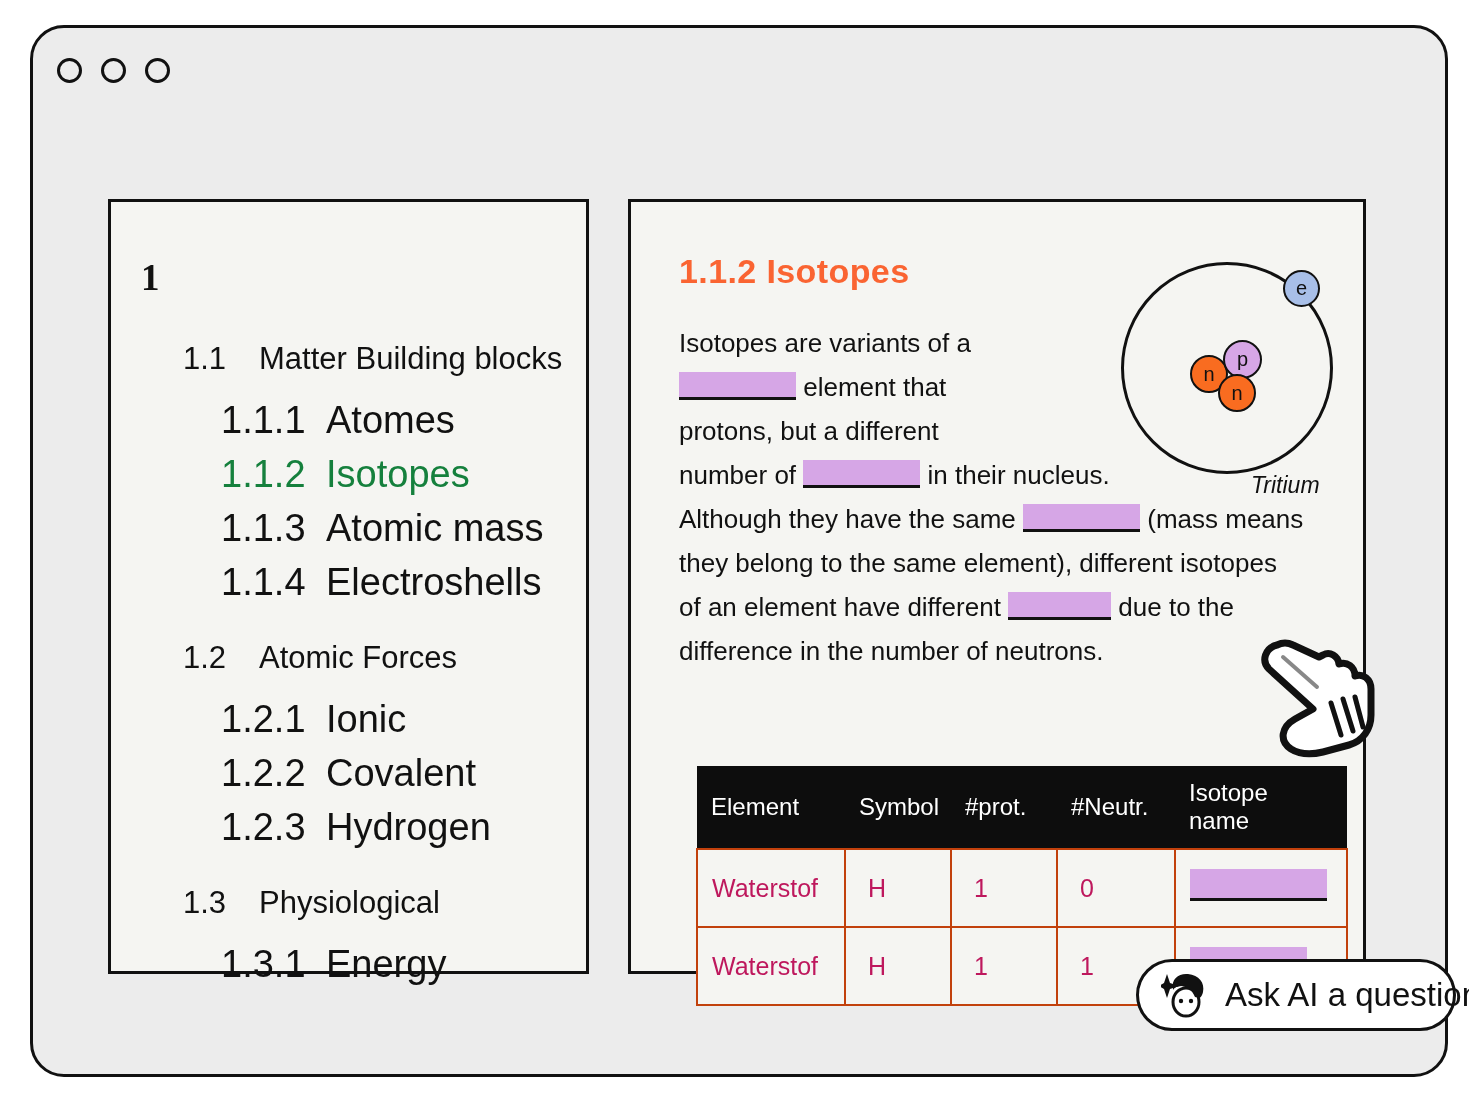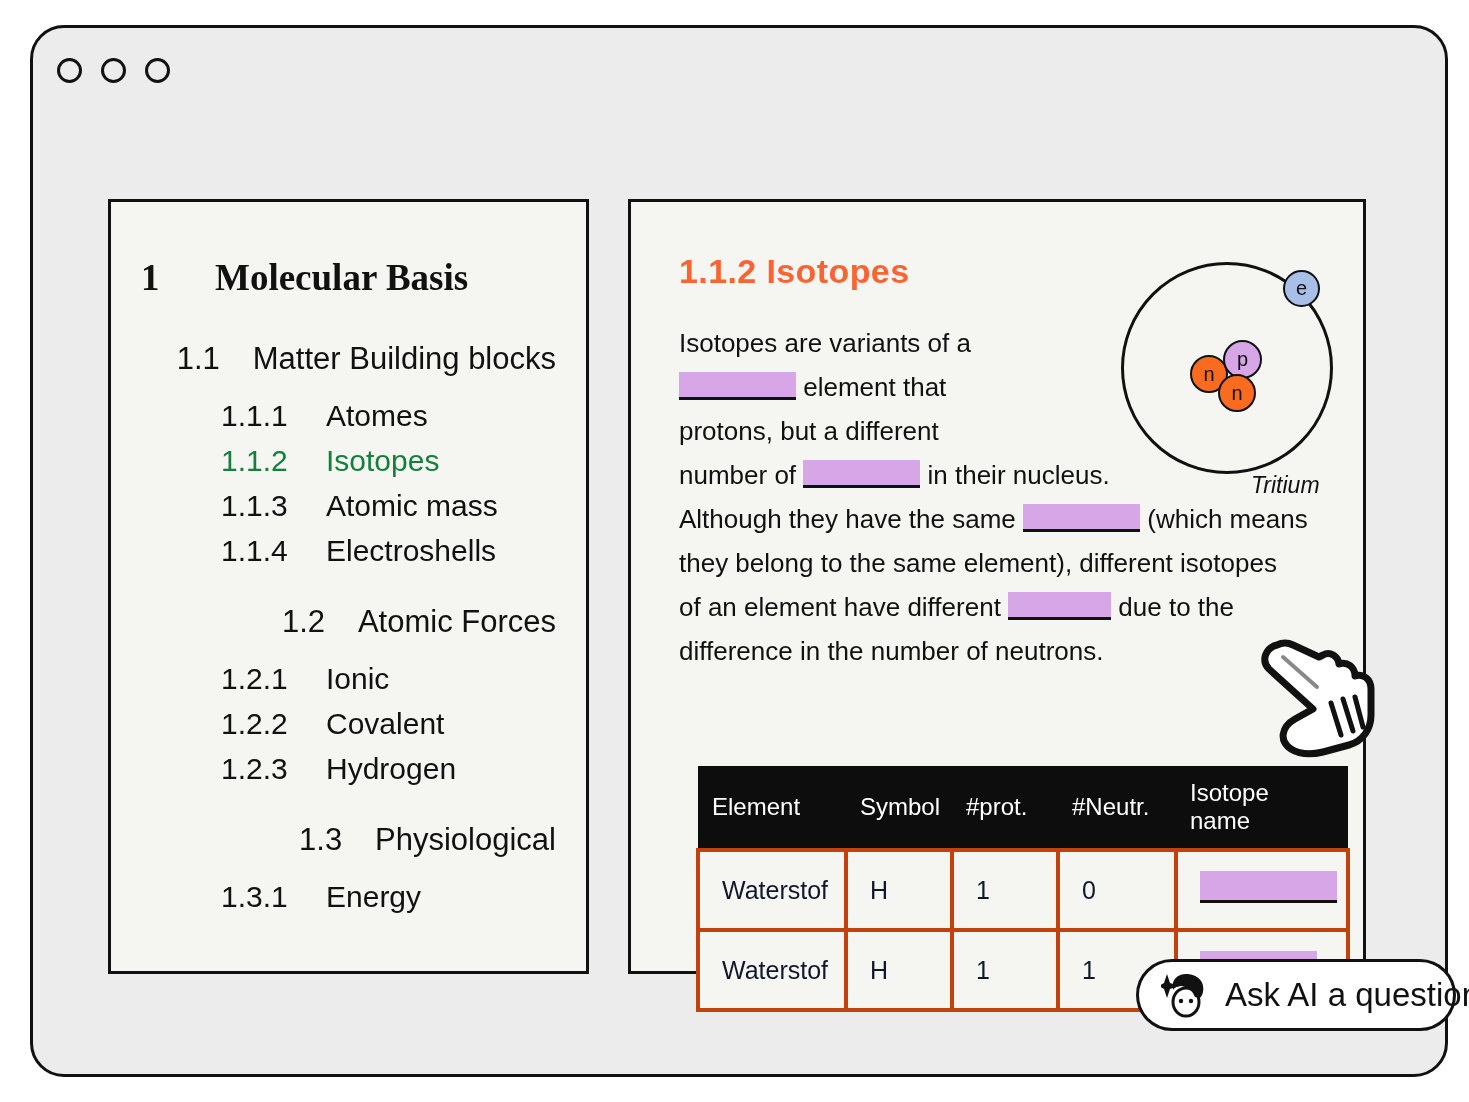--- a/index.html
+++ b/index.html
@@ -90,26 +90,25 @@
   }
   .toc-h1 .num { width: 74px; }
 
   .toc-h2 {
     font-size: 31px;
     color: #111111;
     display: flex;
     margin-left: 42px;
     margin-bottom: 22px;
     white-space: nowrap;
-    justify-content: flex-end;
   }
   .toc-h2 .num { width: 76px; flex: none; }
 
   .toc-h3 {
-    font-size: 30px;
+    font-size: 38px;
     color: #111111;
     display: flex;
     margin-left: 80px;
     margin-bottom: 11px;
     white-space: nowrap;
   }
   .toc-h3 .num { width: 105px; flex: none; }
 
   .toc-h3.active, .toc-h3.active .num { color: #15803d; }
 
@@ -207,24 +206,24 @@
   .iso-table th {
     background: #0d0d0d;
     color: #ffffff;
     font-weight: normal;
     font-size: 24px;
     text-align: left;
     padding: 13px 14px;
     border: none;
   }
   .iso-table td {
-    border: 4px solid #c2410c;
+    border: 2px solid #c2410c;
     font-size: 25px;
-    color: #0f172a;
-    padding: 19px 22px;
+    color: #be185d;
+    padding: 19px 14px;
     background: #f5f5f2;
     text-align: left;
     height: 68px;
   }
   .iso-table td.c-sym,
   .iso-table td.c-prot,
   .iso-table td.c-neut { text-align: left; padding-left: 22px; }
 
   .cell-blank {
     display: inline-block;
@@ -283,21 +282,20 @@
         <div class="dot"></div>
         <div class="dot"></div>
       </div>
     </div>
 
     <div class="panel" id="toc-panel">
       <div class="toc-inner">
 
         <div class="toc-h1">
           <span class="num">1</span>
-          <span>Molecular Basis</span>
         </div>
 
         <div class="toc-group">
           <div class="toc-h2">
             <span class="num">1.1</span>
             <span>Matter Building blocks</span>
           </div>
           <div class="toc-h3">
             <span class="num">1.1.1</span>
             <span>Atomes</span>
@@ -361,21 +359,21 @@
           <div class="ln">
             <span class="blank w1"></span><span> element that</span>
           </div>
           <div class="ln">
             <span>protons, but a different</span>
           </div>
           <div class="ln">
             <span>number of </span><span class="blank w2"></span><span> in their nucleus.</span>
           </div>
           <div class="ln">
-            <span>Although they have the same </span><span class="blank w3"></span><span> (which means</span>
+            <span>Although they have the same </span><span class="blank w3"></span><span> (mass means</span>
           </div>
           <div class="ln">
             <span>they belong to the same element), different isotopes</span>
           </div>
           <div class="ln">
             <span>of an element have different </span><span class="blank w4"></span><span> due to the</span>
           </div>
           <div class="ln">
             <span>difference in the number of neutrons.</span>
           </div>

